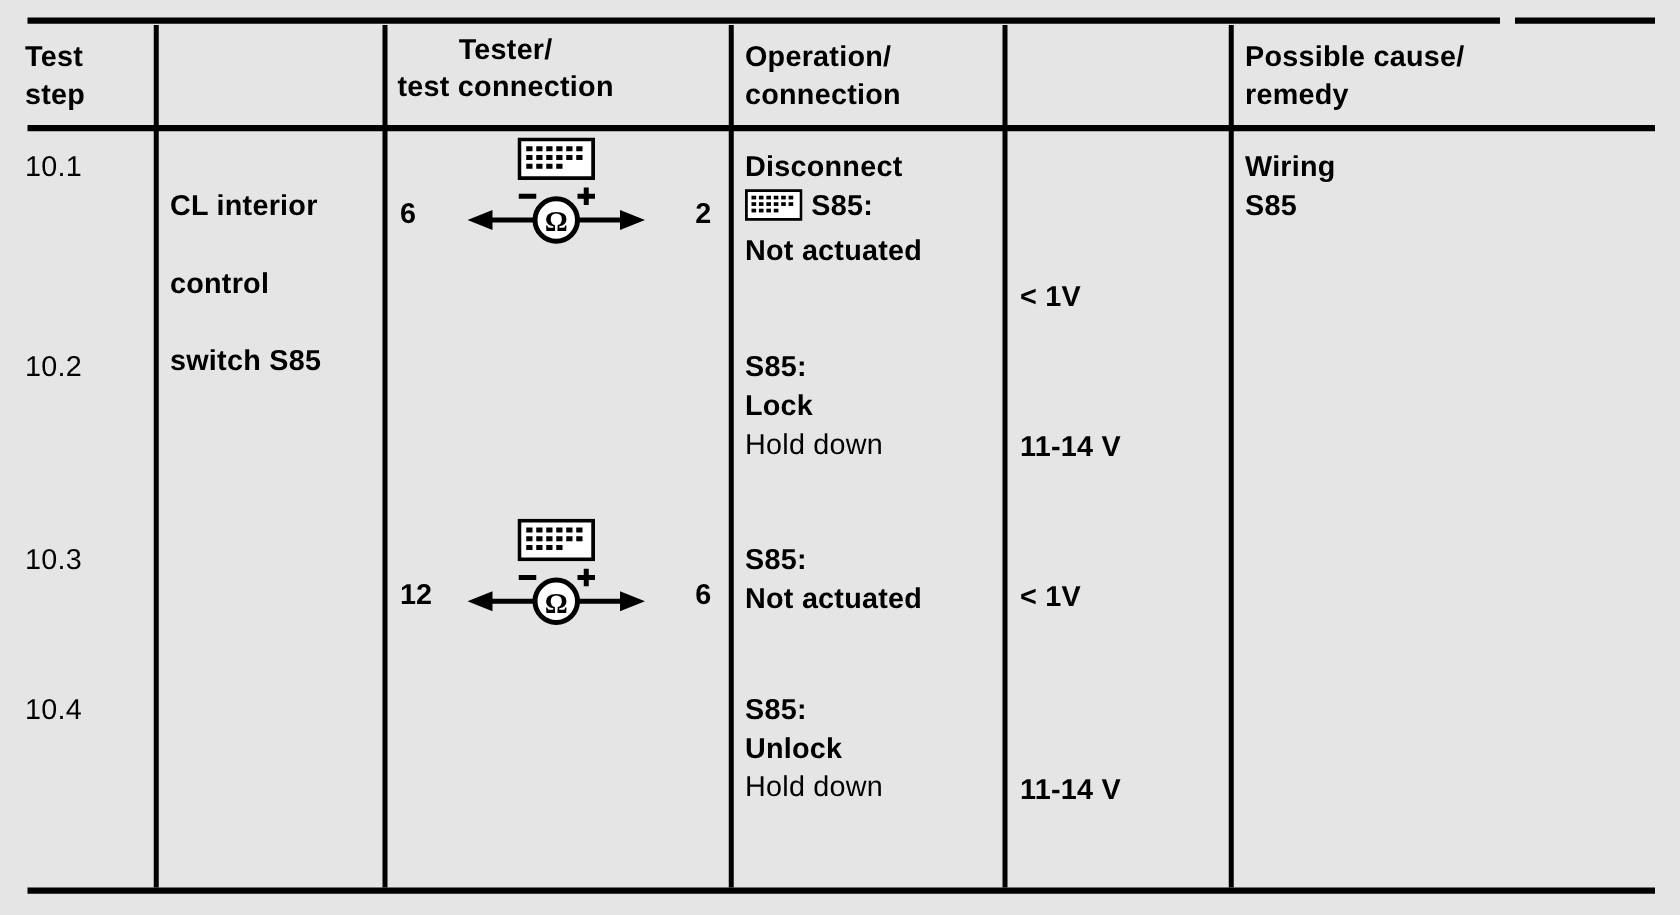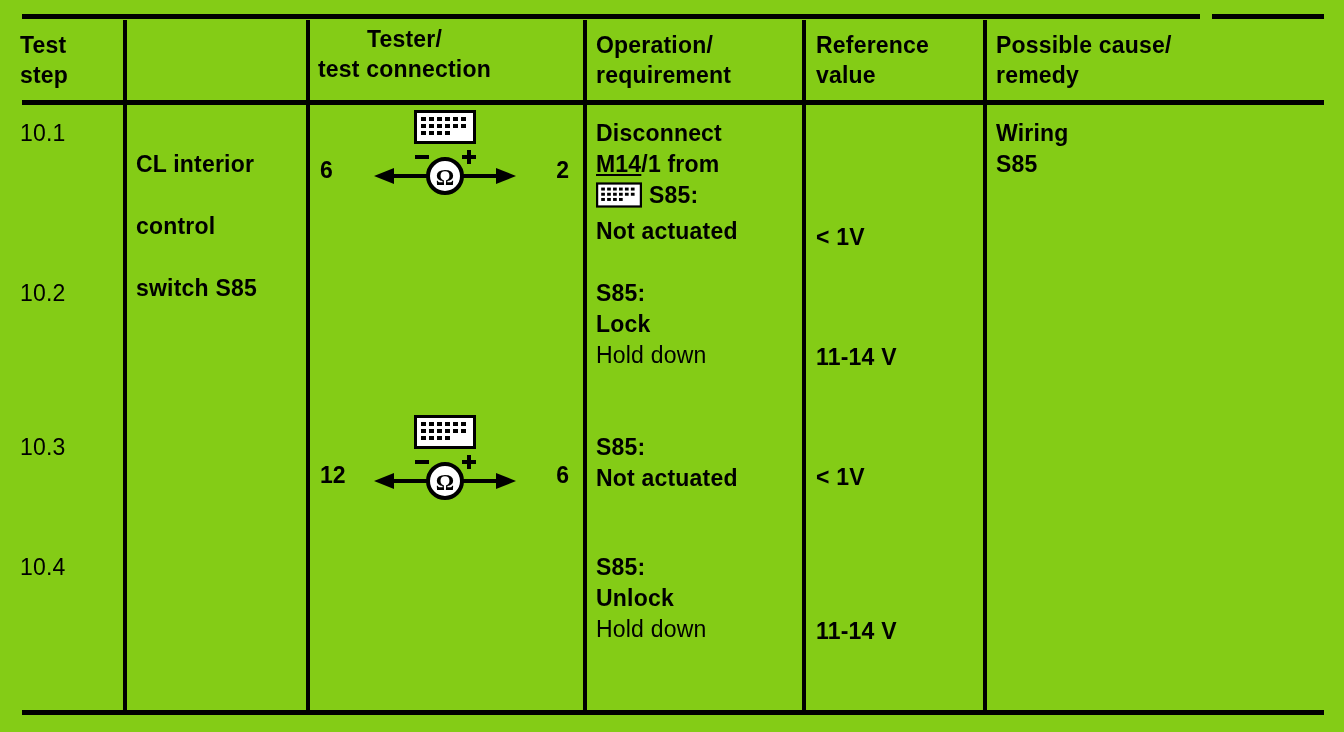--- a/index.html
+++ b/index.html
@@ -13,21 +13,21 @@
     height: 732px;
     font-family: "Liberation Sans", sans-serif;
     color: #000000;
     overflow: hidden;
   }
 
   .page {
     position: relative;
     width: 1344px;
     height: 732px;
-    background: #84cc16;
+    background: #e5e5e5;
   }
 
   
   .rule-top {
     position: absolute;
     left: 22px;
     top: 14px;
     width: 1178px;
     height: 5px;
     background: #000;
@@ -186,23 +186,21 @@
   <div class="vrule c2"></div>
   <div class="vrule c3"></div>
   <div class="vrule c4"></div>
   <div class="vrule c5"></div>
 
   <div class="hcell h1">Test
 step</div>
   <div class="hcell h3">Tester/
 test connection</div>
   <div class="hcell h4">Operation/
-requirement</div>
-  <div class="hcell h5">Reference
-value</div>
+connection</div>
   <div class="hcell h6">Possible cause/
 remedy</div>
 
   <div class="txt step s1">10.1</div>
   <div class="txt step s2">10.2</div>
   <div class="txt step s3">10.3</div>
   <div class="txt step s4">10.4</div>
 
   <div class="txt scope">
     <span class="line">CL interior</span><br>
@@ -289,21 +287,20 @@
         <text x="75" y="41" font-family="'Liberation Serif', serif" font-size="23" font-weight="bold" text-anchor="middle" fill="#000">Ω</text>
         <rect x="45" y="11" width="14" height="4" fill="#000"></rect>
         <rect x="92" y="11" width="14" height="4" fill="#000"></rect>
         <rect x="97" y="6" width="4" height="14" fill="#000"></rect>
       </svg>
     </span>
   </div>
 
   <div class="txt op o1 bold">
     <span class="line">Disconnect</span>
-    <span class="line"><span class="u">M14</span><span>/1 from</span></span>
     <span class="line"><span class="plug-inline"><svg width="46" height="26" viewBox="0 0 62 34">
             <rect x="1.5" y="1.5" width="59" height="31" fill="#fff" stroke="#000" stroke-width="3"></rect>
             <g fill="#000">
               <rect x="7" y="7" width="5" height="4"></rect>
               <rect x="15" y="7" width="5" height="4"></rect>
               <rect x="23" y="7" width="5" height="4"></rect>
               <rect x="31" y="7" width="5" height="4"></rect>
               <rect x="39" y="7" width="5" height="4"></rect>
               <rect x="47" y="7" width="5" height="4"></rect>
               <rect x="7" y="14" width="5" height="4"></rect>

